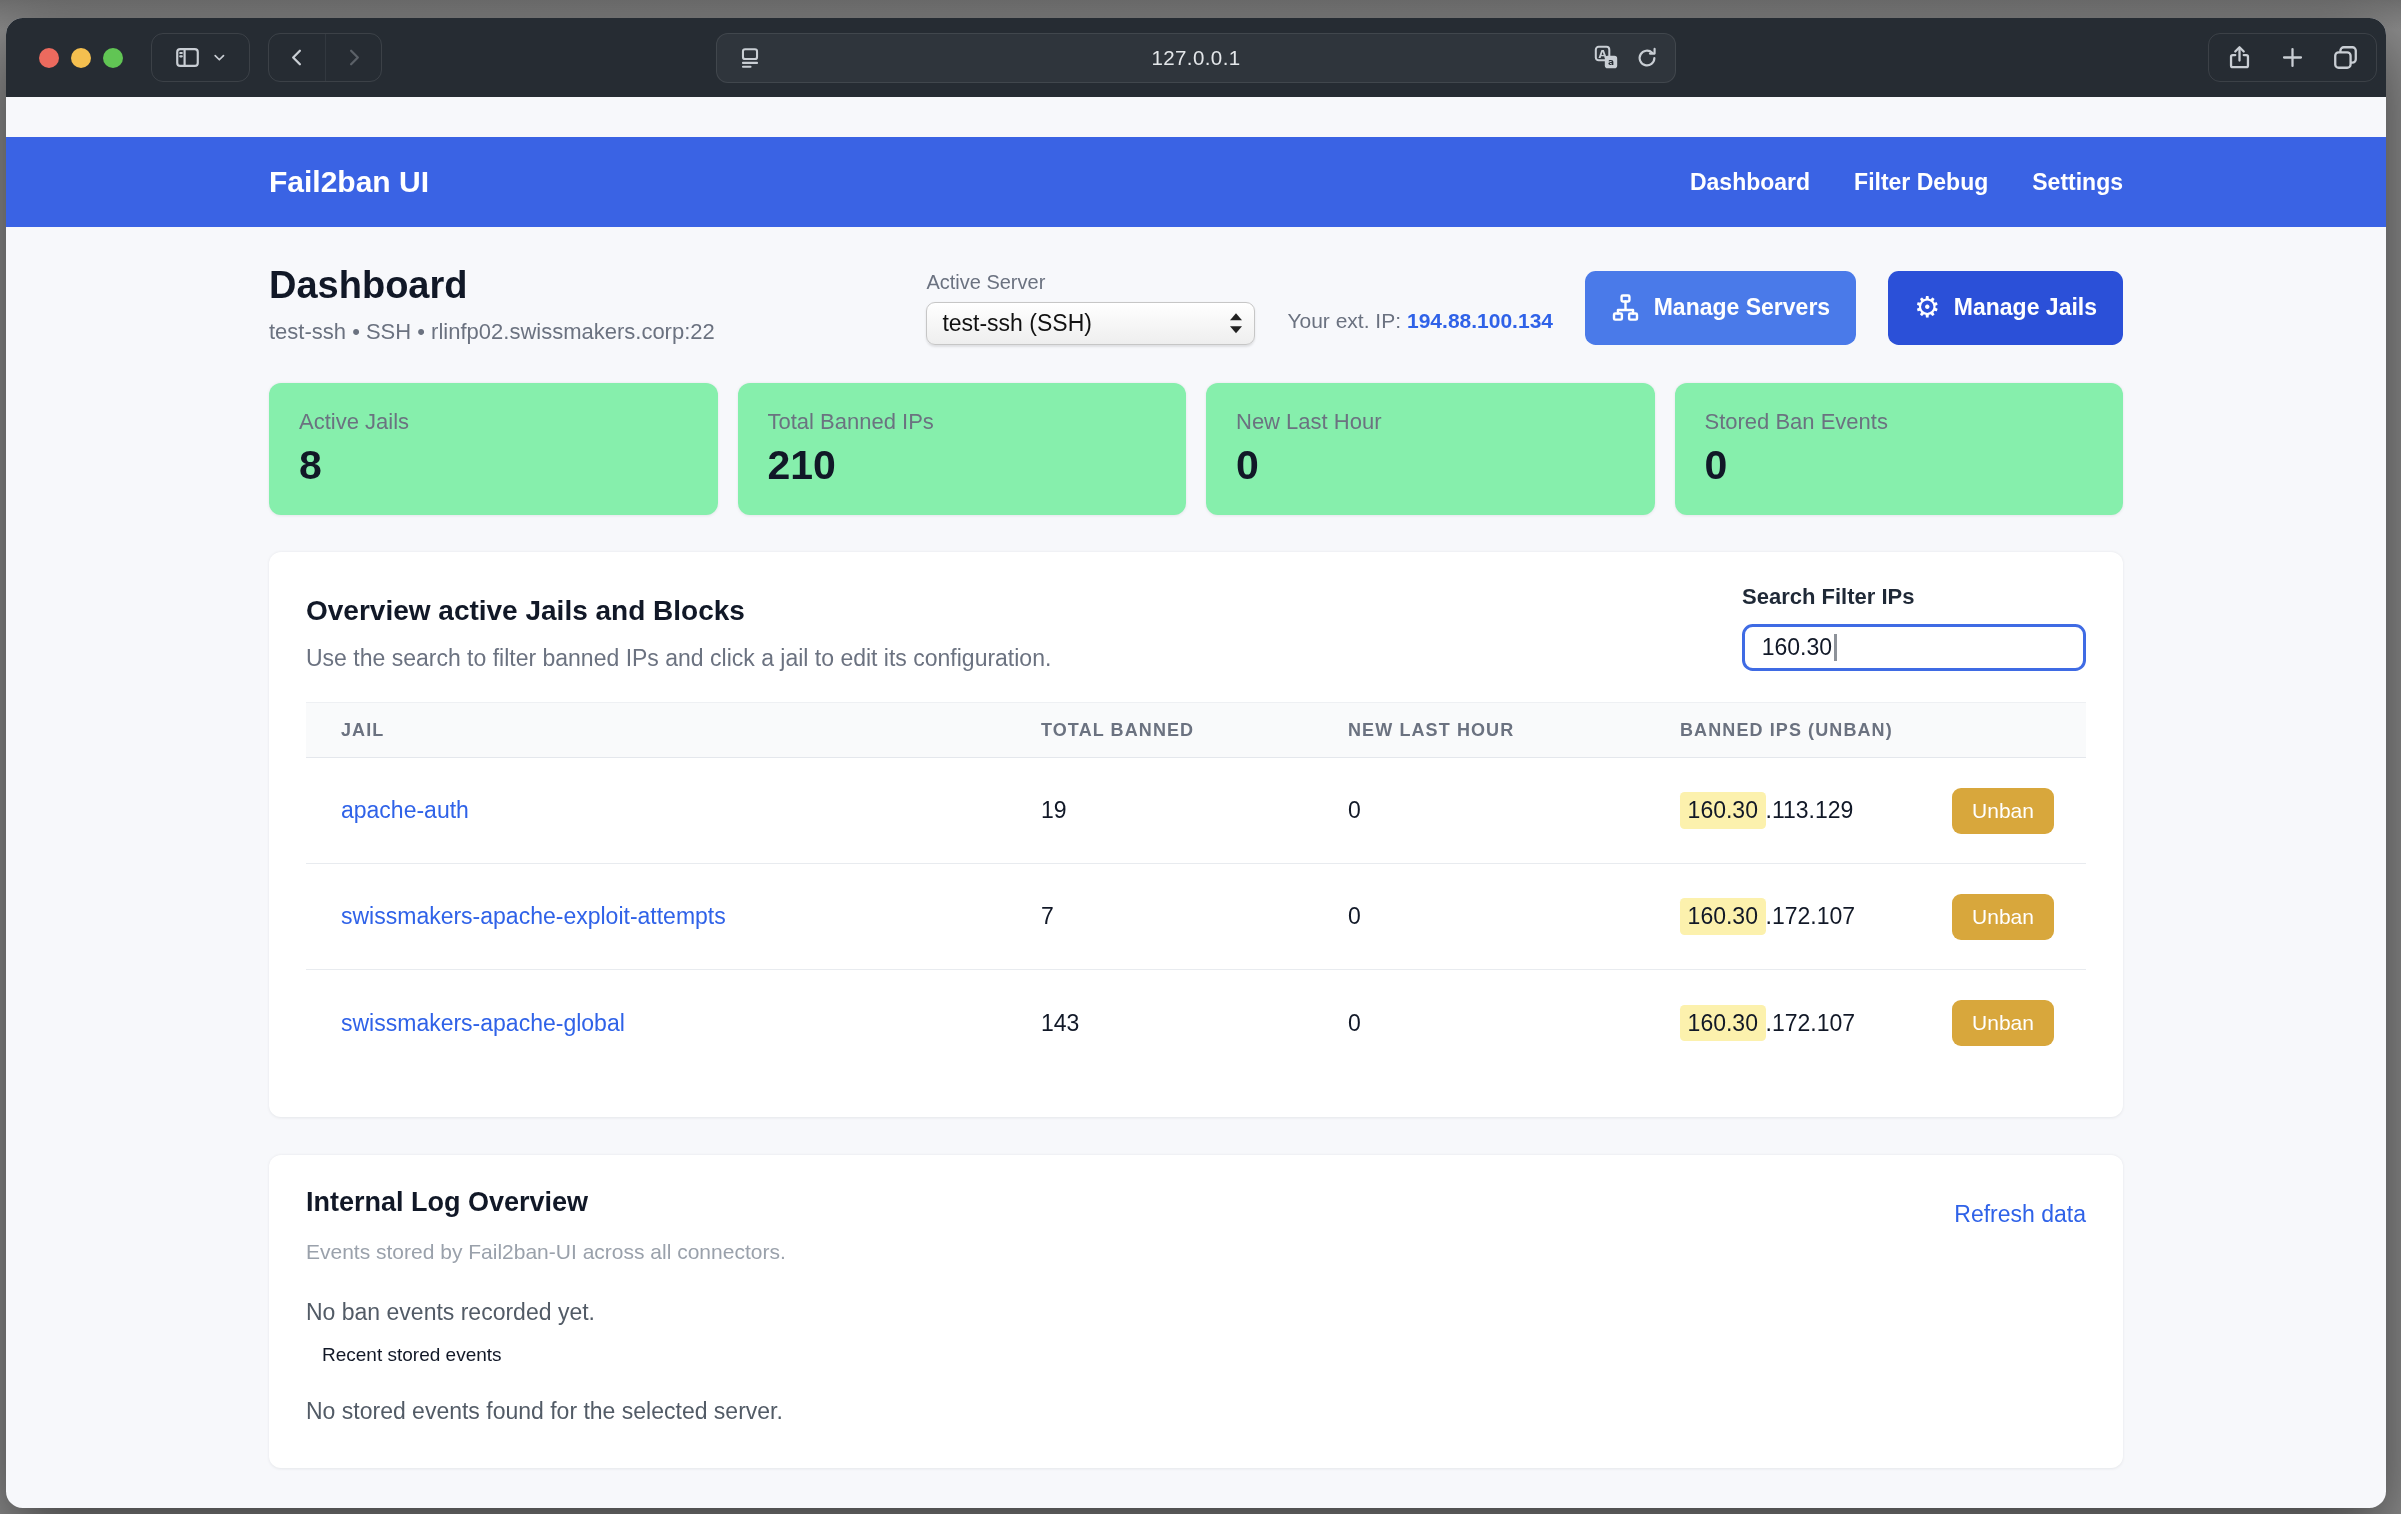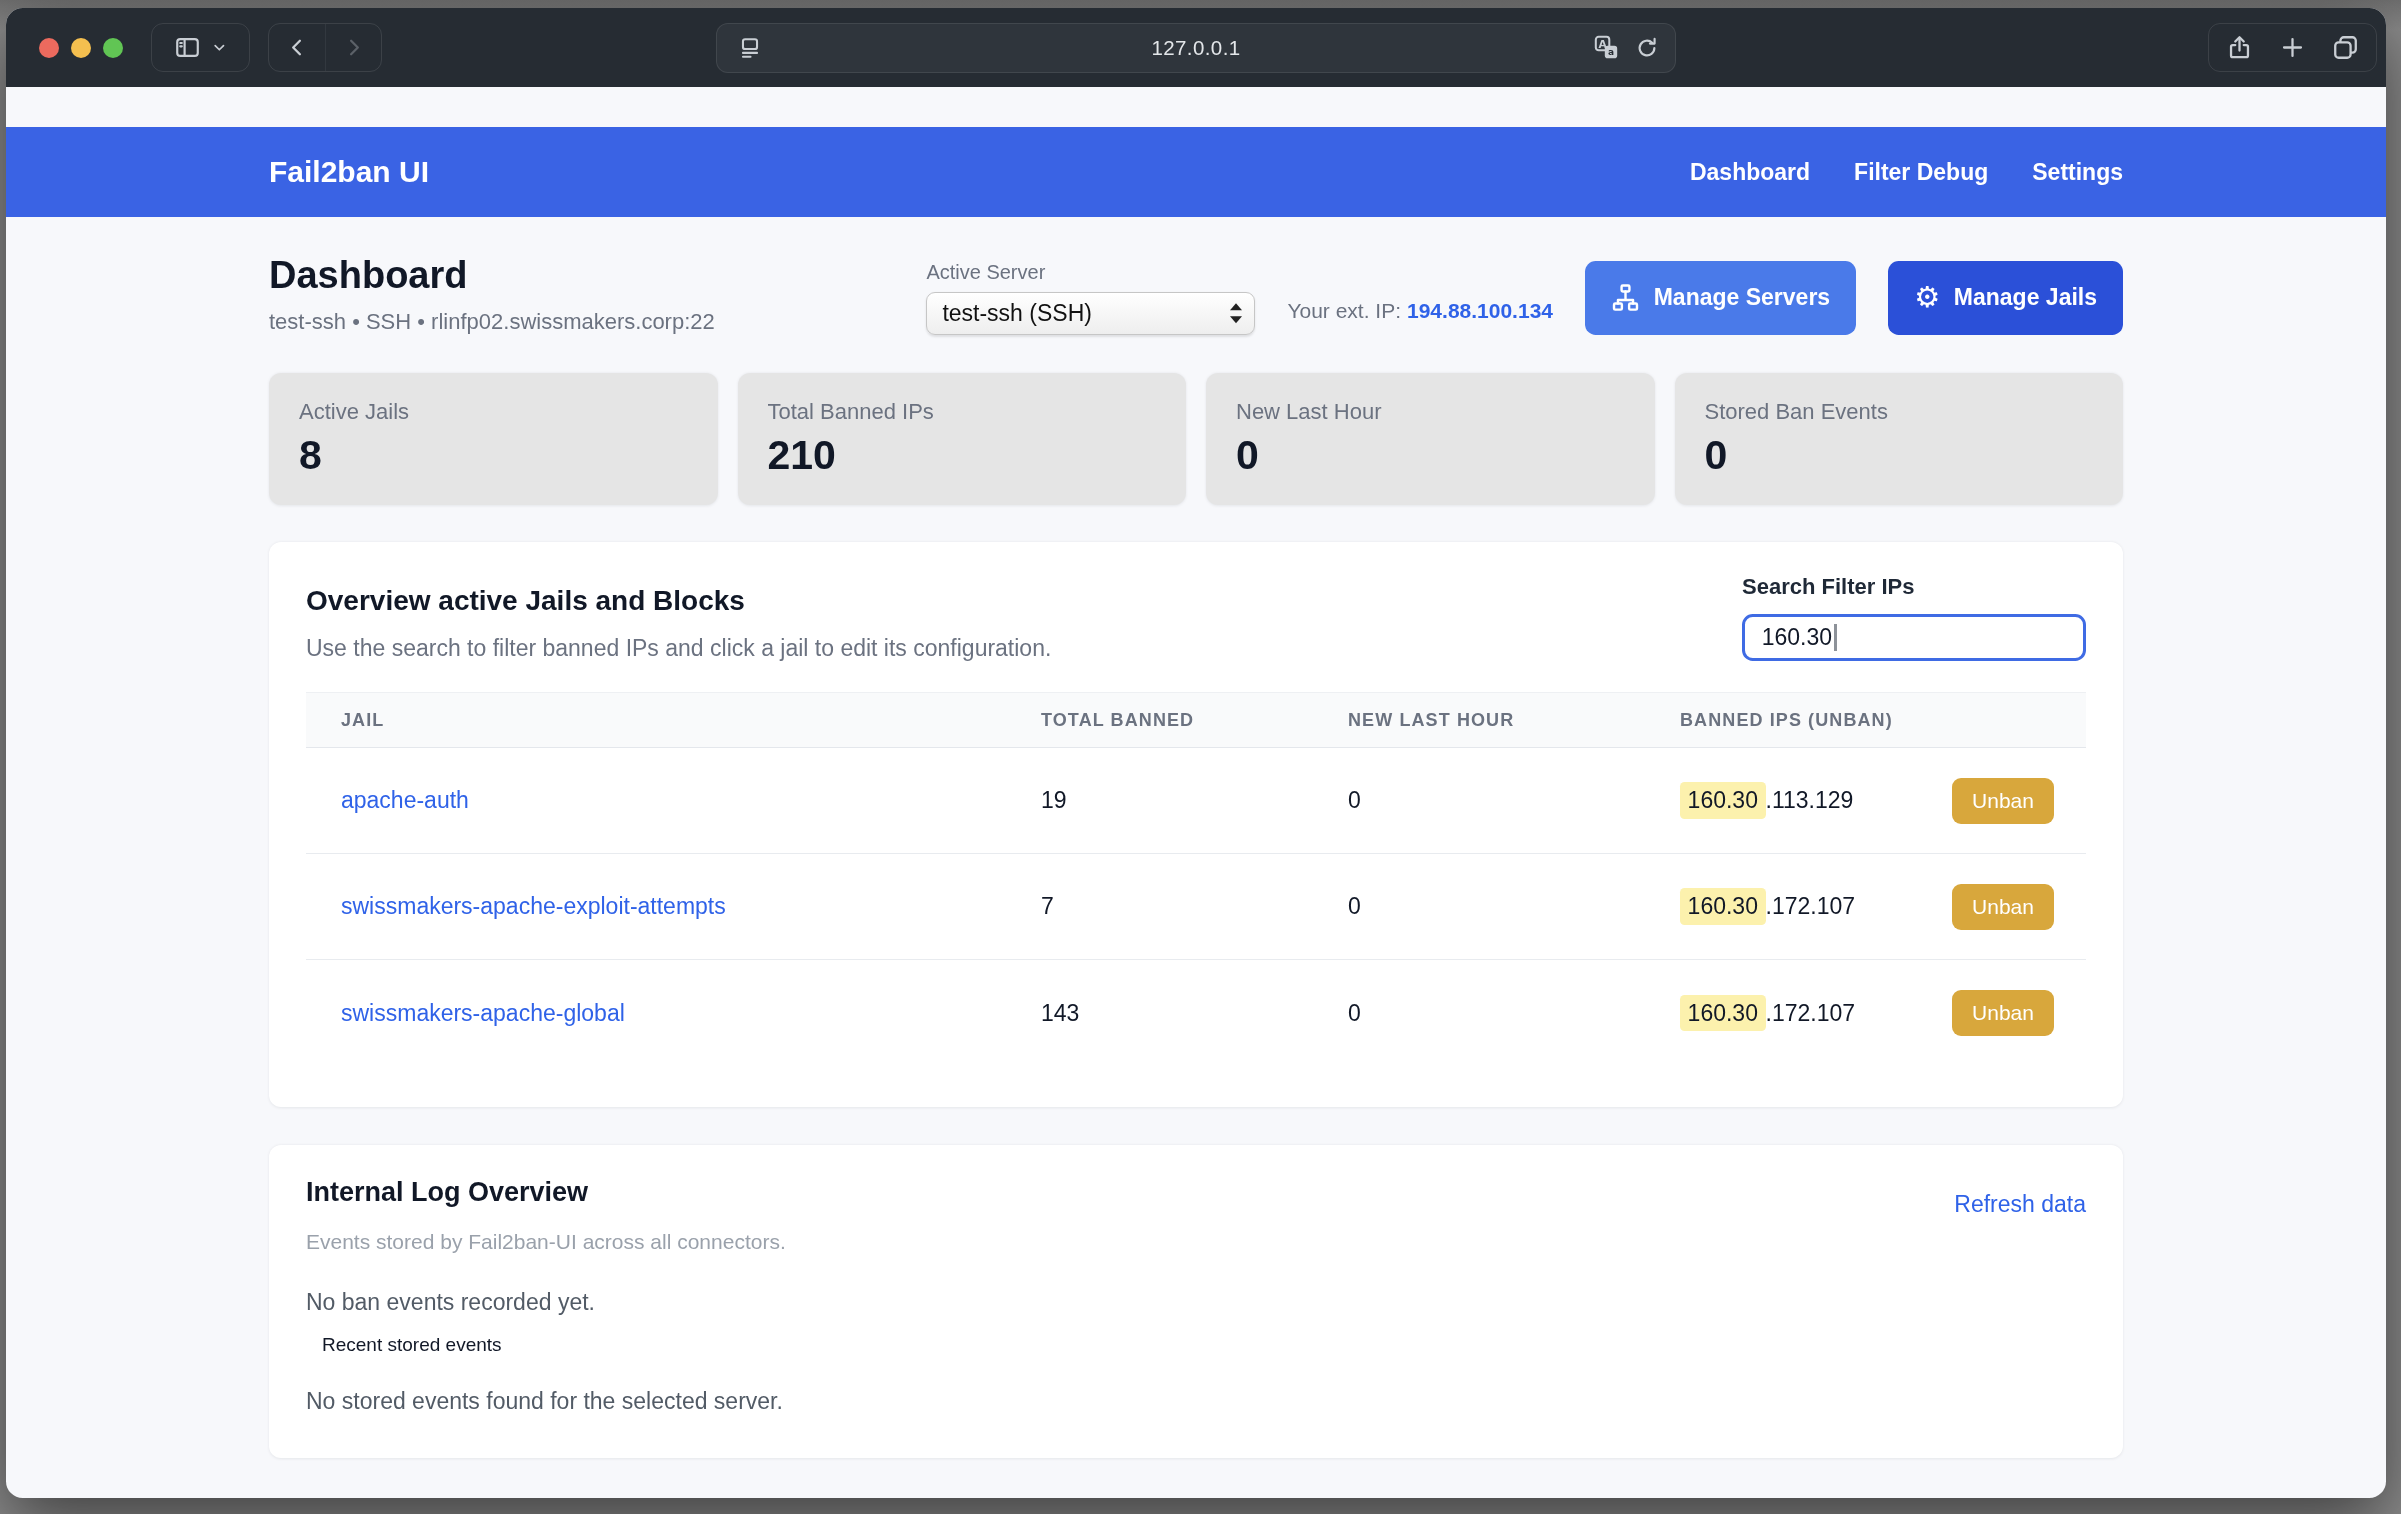--- a/index.html
+++ b/index.html
@@ -4,21 +4,21 @@
 <style>
   :root{
     --navbar:#3a63e4; --primary-light:#4a7ae9; --primary-dark:#2b50d8;
     --link:#2f62e8; --unban:#d8a73c; --highlight:#fcf1ad;
   }
   *{box-sizing:border-box;margin:0;padding:0;}
   html,body{width:2401px;height:1514px;}
   body{font-family:"Liberation Sans","DejaVu Sans",sans-serif;background:#8a8a8a;position:relative;}
 
   .backdrop{position:absolute;inset:0;background:linear-gradient(#6f6f6f,#8c8c8c 30px,#8c8c8c);}
-  .window{position:absolute;left:6px;top:8px;width:2380px;height:1490px;border-radius:16.7px;overflow:hidden;
+  .window{position:absolute;left:6px;top:18px;width:2380px;height:1490px;border-radius:16.7px;overflow:hidden;
           display:flex;flex-direction:column;background:#f7f8fb;box-shadow:0 23px 68px rgba(0,0,0,.55);}
 
   
   .chrome{height:79px;flex:none;background:#262c33;position:relative;}
   .lights{position:absolute;left:33px;top:0;height:79px;display:flex;align-items:center;gap:12px;}
   .light{width:20px;height:20px;border-radius:50%;display:inline-block;}
   .light.red{background:#ec6a5e;}.light.yellow{background:#f4bf4f;}.light.green{background:#61c554;}
   .tb-group{position:absolute;top:15px;height:49px;border:1.5px solid rgba(255,255,255,.10);border-radius:12px;
             display:flex;align-items:center;justify-content:center;color:#c9ced4;}
   .sidebar-group{left:145px;width:99px;gap:9px;}
@@ -58,21 +58,21 @@
   .spinner .down{border-top:7.6px solid #222;}
   .ext-ip{font-size:21px;color:#6b7280;padding-bottom:12px;white-space:nowrap;}
   .ext-ip .ip-value{color:var(--link);font-weight:700;text-decoration:none;margin-left:6px;}
   .btn{height:74px;border:none;border-radius:10.7px;color:#fff;font-size:23px;font-weight:600;
        display:flex;align-items:center;gap:13.7px;padding:0 26px;font-family:inherit;cursor:pointer;}
   .btn-light{background:var(--primary-light);}
   .btn-dark{background:var(--primary-dark);}
   .gear-glyph{font-family:"DejaVu Sans",sans-serif;font-size:29px;line-height:1;}
 
   .stats{margin-top:38px;display:grid;grid-template-columns:repeat(4,1fr);gap:20px;}
-  .stat-card{background:#e5e5e5;border-radius:12px;padding:26px 30px;box-shadow:0 0.8px 3px rgba(16,24,40,.08);}
+  .stat-card{background:#86efac;border-radius:12px;padding:26px 30px;box-shadow:0 0.8px 3px rgba(16,24,40,.08);}
   .stat-label{font-size:22px;color:#6b7280;}
   .stat-value{font-size:41px;font-weight:700;color:#111827;margin-top:7.6px;}
 
   .panel{background:#fff;border-radius:12px;box-shadow:0 0.8px 3px rgba(16,24,40,.08);}
   .overview-panel{margin-top:37px;padding:32px 37px 41px;}
   .panel-head{display:flex;align-items:flex-start;}
   .panel-head h2{font-size:28px;font-weight:700;color:#111827;margin-top:10.7px;}
   .panel-desc{margin-top:18px;font-size:23px;color:#6b7280;}
   .search-block{margin-left:auto;}
   .search-label{font-size:22px;font-weight:600;color:#1f2937;}

